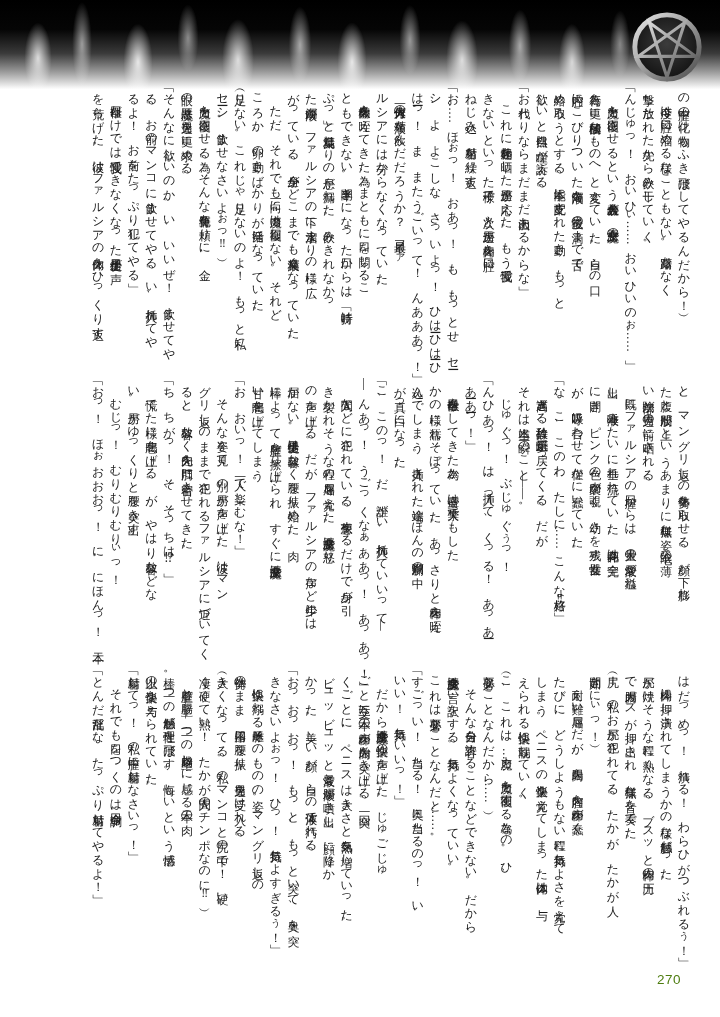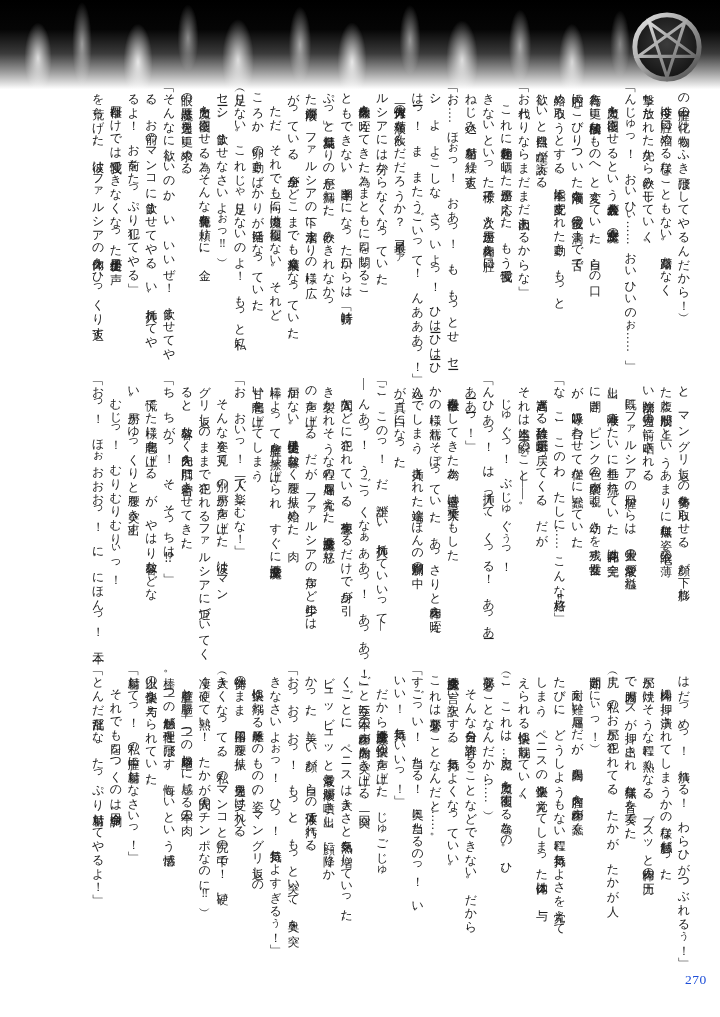--- a/index.html
+++ b/index.html
@@ -49,24 +49,24 @@
     color:#1c1c1c;
     z-index:1;
   }
   .band .col { white-space:nowrap; }
   #band-1 { top:85px; }
   #band-2 { top:378px; }
   #band-3 { top:668px; }
 
   
   .page-number {
-    position:absolute; left:685px; top:972px;
-    font-family:Liberation Serif, serif;
+    position:absolute; left:657px; top:972px;
+    font-family:Liberation Sans, sans-serif;
     font-size:13.5px;
-    color:#1d4ed8;
+    color:#4d7c0f;
     letter-spacing:0.5px;
   }
 </style>
 </head>
 <body>
 
 <div class="banner">
   <svg class="emblem" viewBox="0 0 80 80" xmlns="http://www.w3.org/2000/svg">
     <defs>
       <linearGradient id="metal" x1="0" y1="0" x2="1" y2="1">

